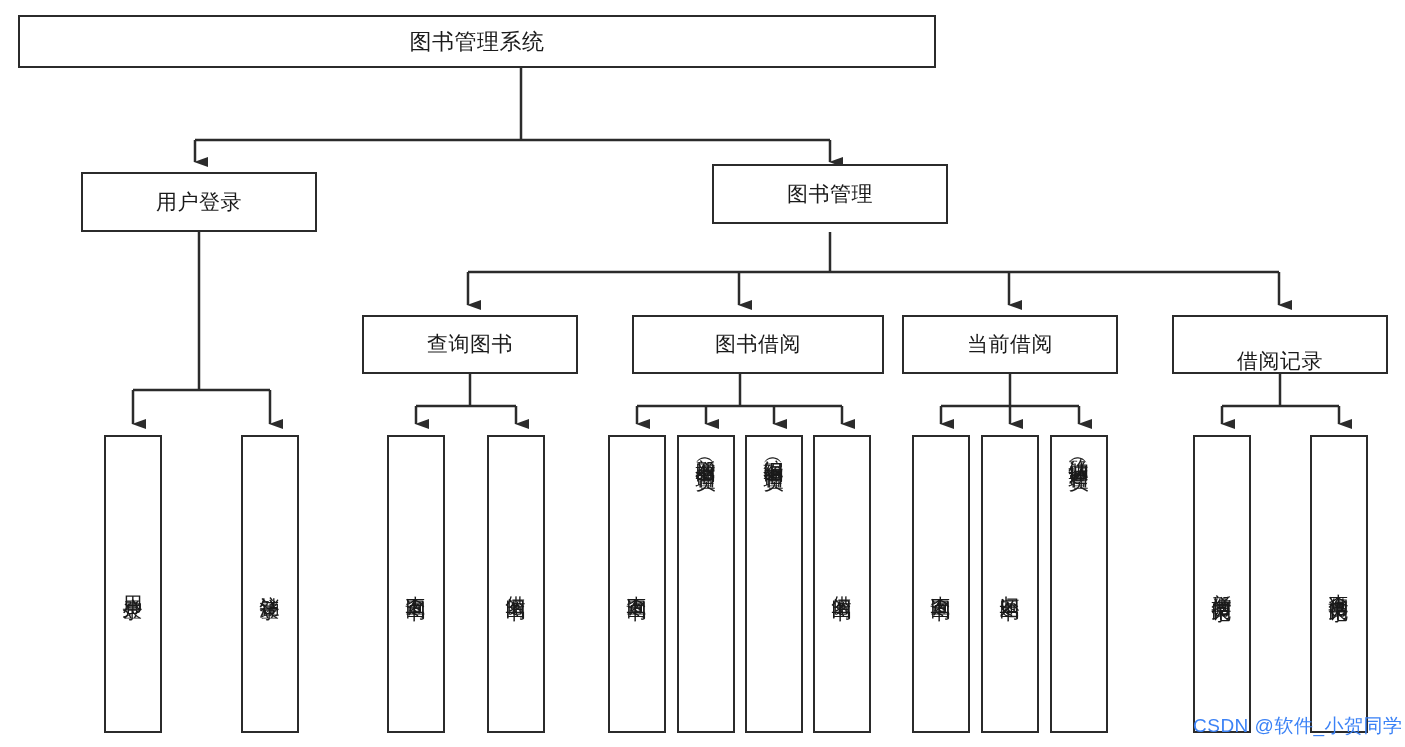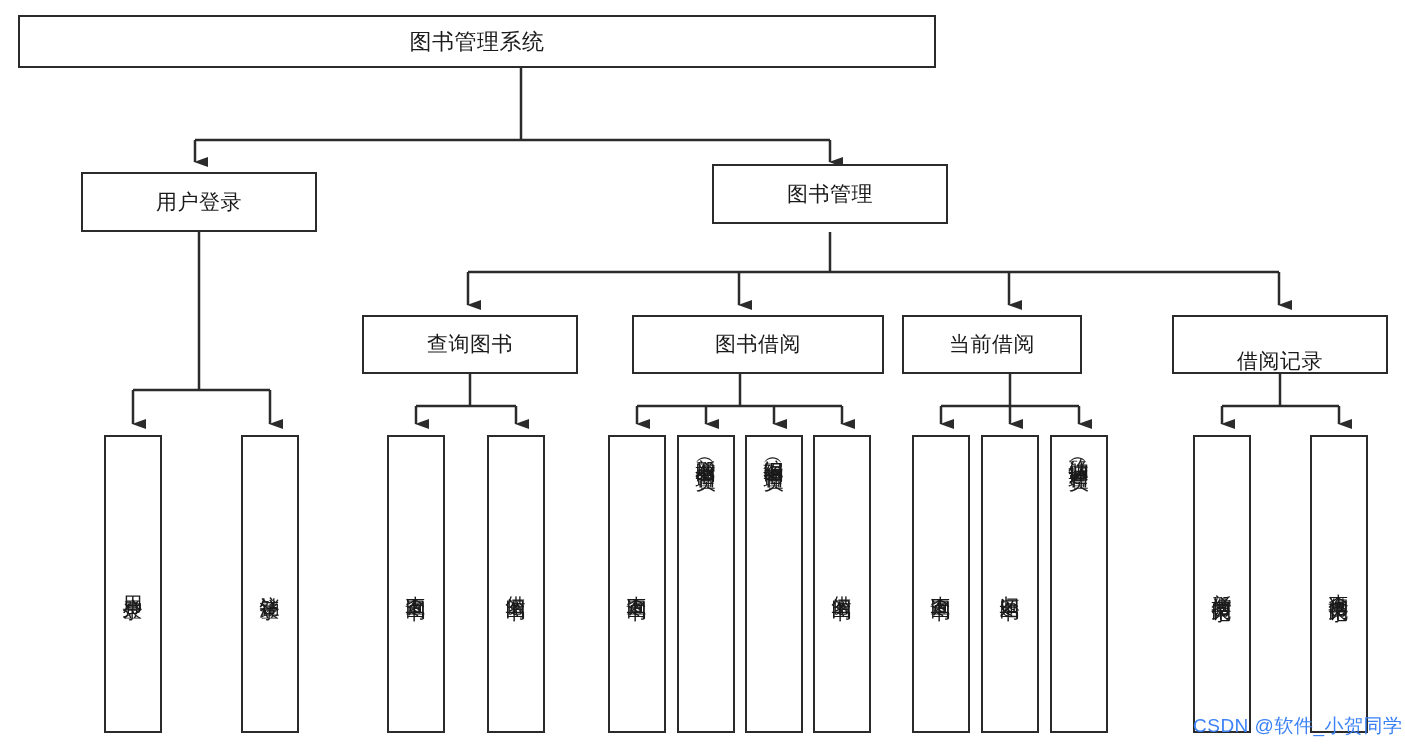--- a/index.html
+++ b/index.html
@@ -137,21 +137,21 @@
   <div class="node horiz" style="left:712px; top:164px; width:236px; height:60px;">
     <span class="node-label">图书管理</span>
   </div>
 
   <div class="node horiz" style="left:362px; top:315px; width:216px; height:59px;">
     <span class="node-label">查询图书</span>
   </div>
   <div class="node horiz" style="left:632px; top:315px; width:252px; height:59px;">
     <span class="node-label">图书借阅</span>
   </div>
-  <div class="node horiz" style="left:902px; top:315px; width:180px; height:59px;">
+  <div class="node horiz" style="left:902px; top:315px; width:216px; height:59px;">
     <span class="node-label">当前借阅</span>
   </div>
   <div class="node horiz" style="left:1172px; top:315px; width:216px; height:59px;align-items:flex-end;">
     <span class="node-label">借阅记录</span>
   </div>
 
   <div class="node vert centered" style="left:104px; top:435px; width:58px; height:298px;">
     <span class="node-label">用户登录</span>
   </div>
   <div class="node vert centered" style="left:241px; top:435px; width:58px; height:298px;">

